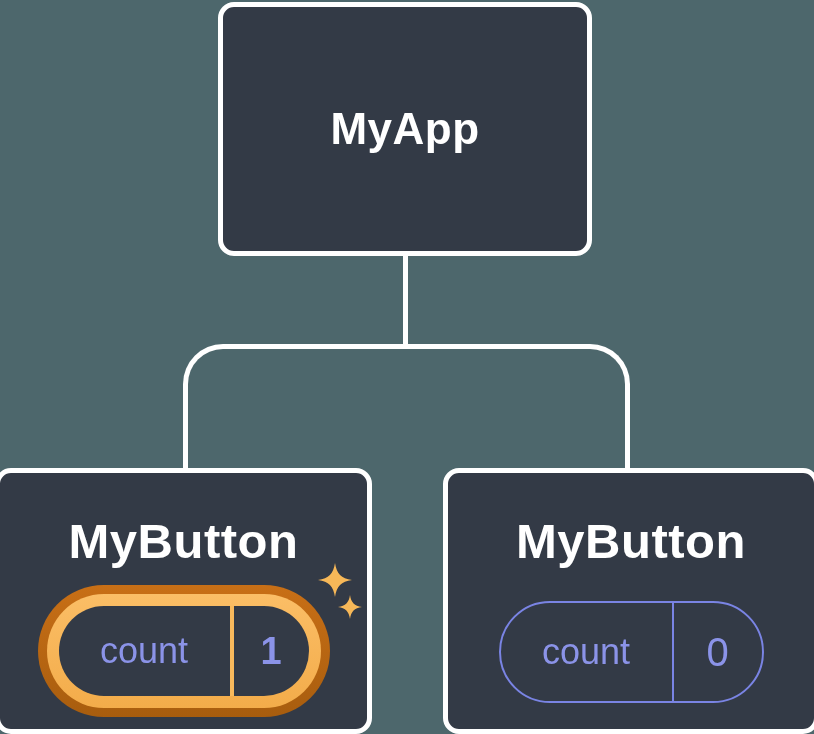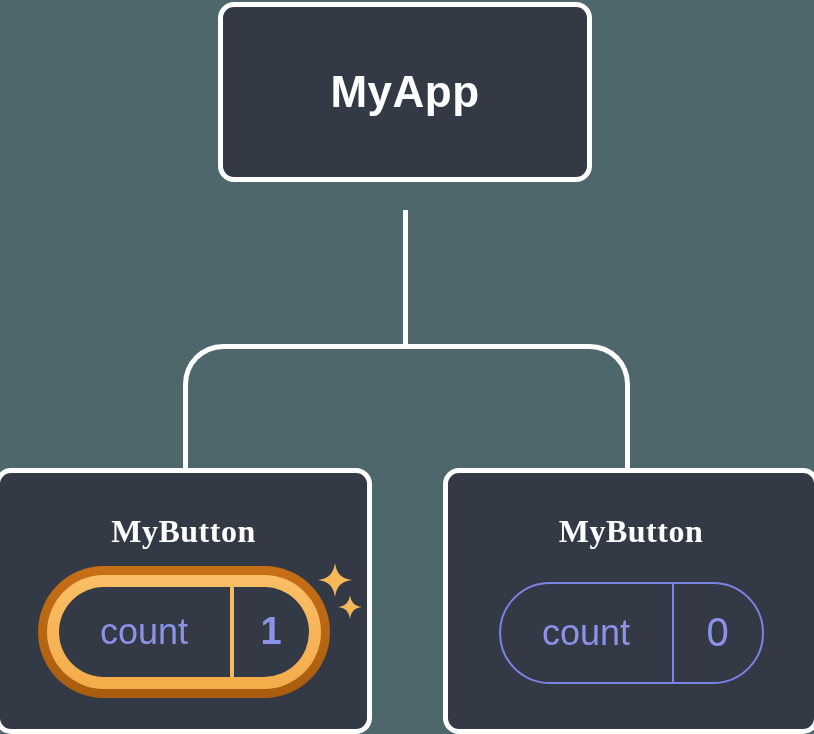--- a/index.html
+++ b/index.html
@@ -27,33 +27,33 @@
     overflow: hidden;
   }
   .node {
     position: absolute;
     background: var(--node_fill);
     border: 5px solid var(--node_border);
     border-radius: 16px;
     color: var(--label_text);
   }
   .node-root {
-    left: 218px; top: 2px; width: 374px; height: 180px;
+    left: 218px; top: 2px; width: 374px; height: 254px;
     display: flex; align-items: center; justify-content: center;
     font-size: 44px; font-weight: 700; letter-spacing: 0.5px;
   }
   .node-child {
     top: 468px; width: 377px; height: 266px;
     display: flex; flex-direction: column; align-items: center;
     padding-top: 40px;
   }
   .node-child-left  { left: -5px; }
   .node-child-right { left: 443px; width: 376px; }
   .child-label {
-    font-size: 32px; font-weight: 700; line-height: 1.15; letter-spacing: 0.5px; font-family: Liberation Serif, serif;
+    font-size: 49px; font-weight: 700; line-height: 1.15; letter-spacing: 0.5px;
   }
   
   .connector-stem {
     position: absolute; left: 403px; top: 210px;
     width: 5px; height: 138px; background: var(--connector);
   }
   .connector-branch {
     position: absolute; left: 183px; top: 344px;
     width: 447px; height: 130px;
     border: 5px solid var(--connector); border-bottom: none;

